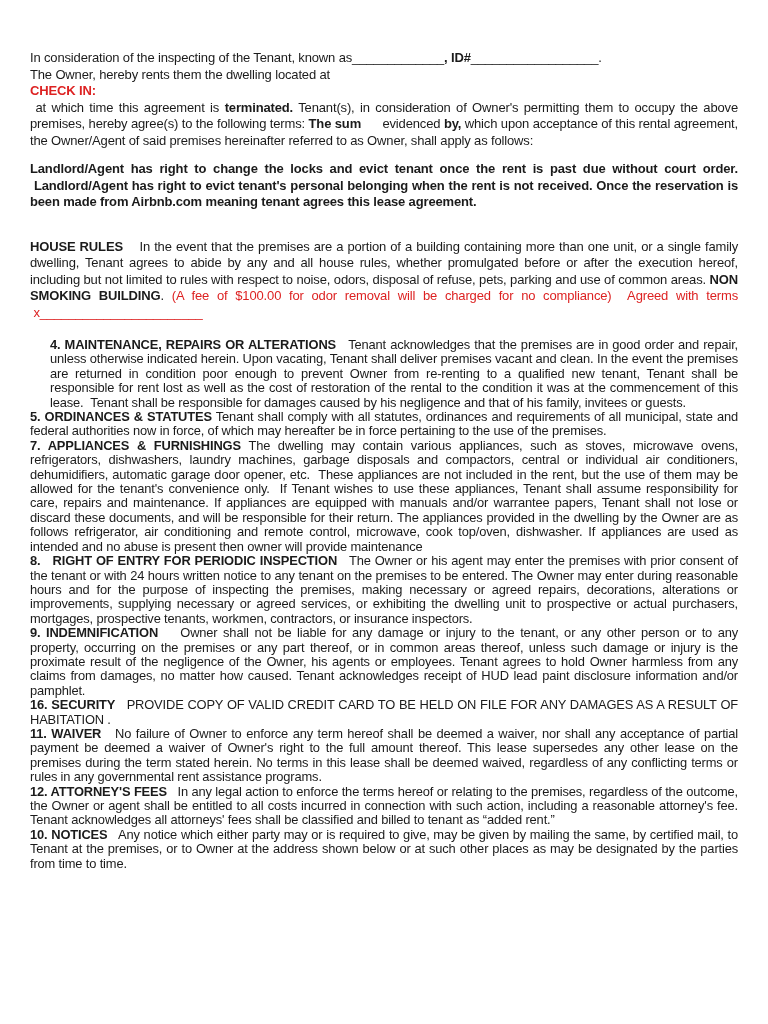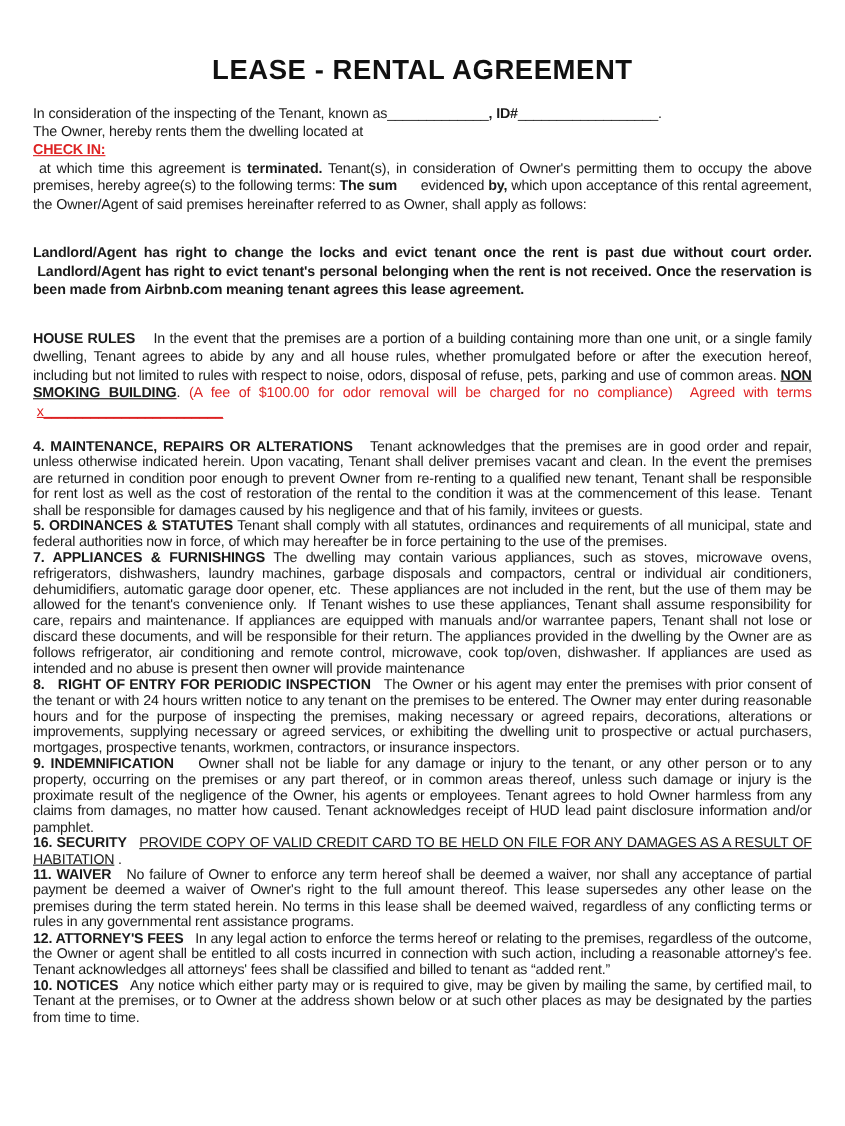--- a/index.html
+++ b/index.html
@@ -32,32 +32,31 @@
     font-size: 13px;
     line-height: 16.5px;
     letter-spacing: -0.15px;
     color: #1b1b1b;
   }
   .sec {
     font-size: 12.9px;
     line-height: 14.4px;
   }
   .justify { text-align: justify; }
-  .gap-sm { margin-top: 28px; }
-  .gap-md { margin-top: 17px; }
+  .gap-sm { margin-top: 12px; }
+  .gap-md { margin-top: 17px; margin-left: 20px; }
   .gap-xl { margin-top: 28px; }
   .seg-b { font-weight: 700; }
   .seg-r { color: #dd2222; }
-  .seg-u { text-decoration: underline; }
+  .seg-u { }
 </style>
 </head>
 <body>
 
 <div class="page">
-  <h1 class="title">LEASE - RENTAL AGREEMENT</h1>
   <div id="document-body">
       <p class="para"><span>In consideration of the inspecting of the Tenant, known as_____________</span><span class="seg-b">, ID#</span><span>__________________.</span></p>
       <p class="para"><span>The Owner, hereby rents them the dwelling located at</span></p>
       <p class="para"><span class="seg-r seg-b seg-u">CHECK IN:</span></p>
       <p class="para justify"><span>&nbsp;at which time this agreement is </span><span class="seg-b">terminated.</span><span> Tenant(s), in consideration of Owner's permitting them to occupy the above premises, hereby agree(s) to the following terms: </span><span class="seg-b">The sum</span><span>&nbsp;&nbsp;&nbsp;&nbsp;&nbsp; evidenced </span><span class="seg-b">by,</span><span> which upon acceptance of this rental agreement, the Owner/Agent of said premises hereinafter referred to as Owner, shall apply as follows:</span></p>
       <p class="para justify gap-sm"><span class="seg-b">Landlord/Agent has right to change the locks and evict tenant once the rent is past due without court order. &nbsp;Landlord/Agent has right to evict tenant's personal belonging when the rent is not received. Once the reservation is been made from Airbnb.com meaning tenant agrees this lease agreement.</span></p>
       <p class="para justify gap-xl"><span class="seg-b">HOUSE RULES</span><span>&nbsp;&nbsp;&nbsp; In the event that the premises are a portion of a building containing more than one unit, or a single family dwelling, Tenant agrees to abide by any and all house rules, whether promulgated before or after the execution hereof, including but not limited to rules with respect to noise, odors, disposal of refuse, pets, parking and use of common areas. </span><span class="seg-b seg-u">NON SMOKING BUILDING</span><span>. </span><span class="seg-r">(A fee of $100.00 for odor removal will be charged for no compliance) &nbsp;Agreed with terms &nbsp;</span><span class="seg-r seg-u">x_______________________</span></p>
       <p class="para sec justify gap-md"><span class="seg-b">4. MAINTENANCE, REPAIRS OR ALTERATIONS</span><span>&nbsp;&nbsp; Tenant acknowledges that the premises are in good order and repair, unless otherwise indicated herein. Upon vacating, Tenant shall deliver premises vacant and clean. In the event the premises are returned in condition poor enough to prevent Owner from re-renting to a qualified new tenant, Tenant shall be responsible for rent lost as well as the cost of restoration of the rental to the condition it was at the commencement of this lease. &nbsp;Tenant shall be responsible for damages caused by his negligence and that of his family, invitees or guests.</span></p>
       <p class="para sec justify"><span class="seg-b">5. ORDINANCES &amp; STATUTES</span><span> Tenant shall comply with all statutes, ordinances and requirements of all municipal, state and federal authorities now in force, of which may hereafter be in force pertaining to the use of the premises.</span></p>
       <p class="para sec justify"><span class="seg-b">7. APPLIANCES &amp; FURNISHINGS</span><span> The dwelling may contain various appliances, such as stoves, microwave ovens, refrigerators, dishwashers, laundry machines, garbage disposals and compactors, central or individual air conditioners, dehumidifiers, automatic garage door opener, etc. &nbsp;These appliances are not included in the rent, but the use of them may be allowed for the tenant's convenience only. &nbsp;If Tenant wishes to use these appliances, Tenant shall assume responsibility for care, repairs and maintenance. If appliances are equipped with manuals and/or warrantee papers, Tenant shall not lose or discard these documents, and will be responsible for their return. The appliances provided in the dwelling by the Owner are as follows refrigerator, air conditioning and remote control, microwave, cook top/oven, dishwasher. If appliances are used as intended and no abuse is present then owner will provide maintenance</span></p>

